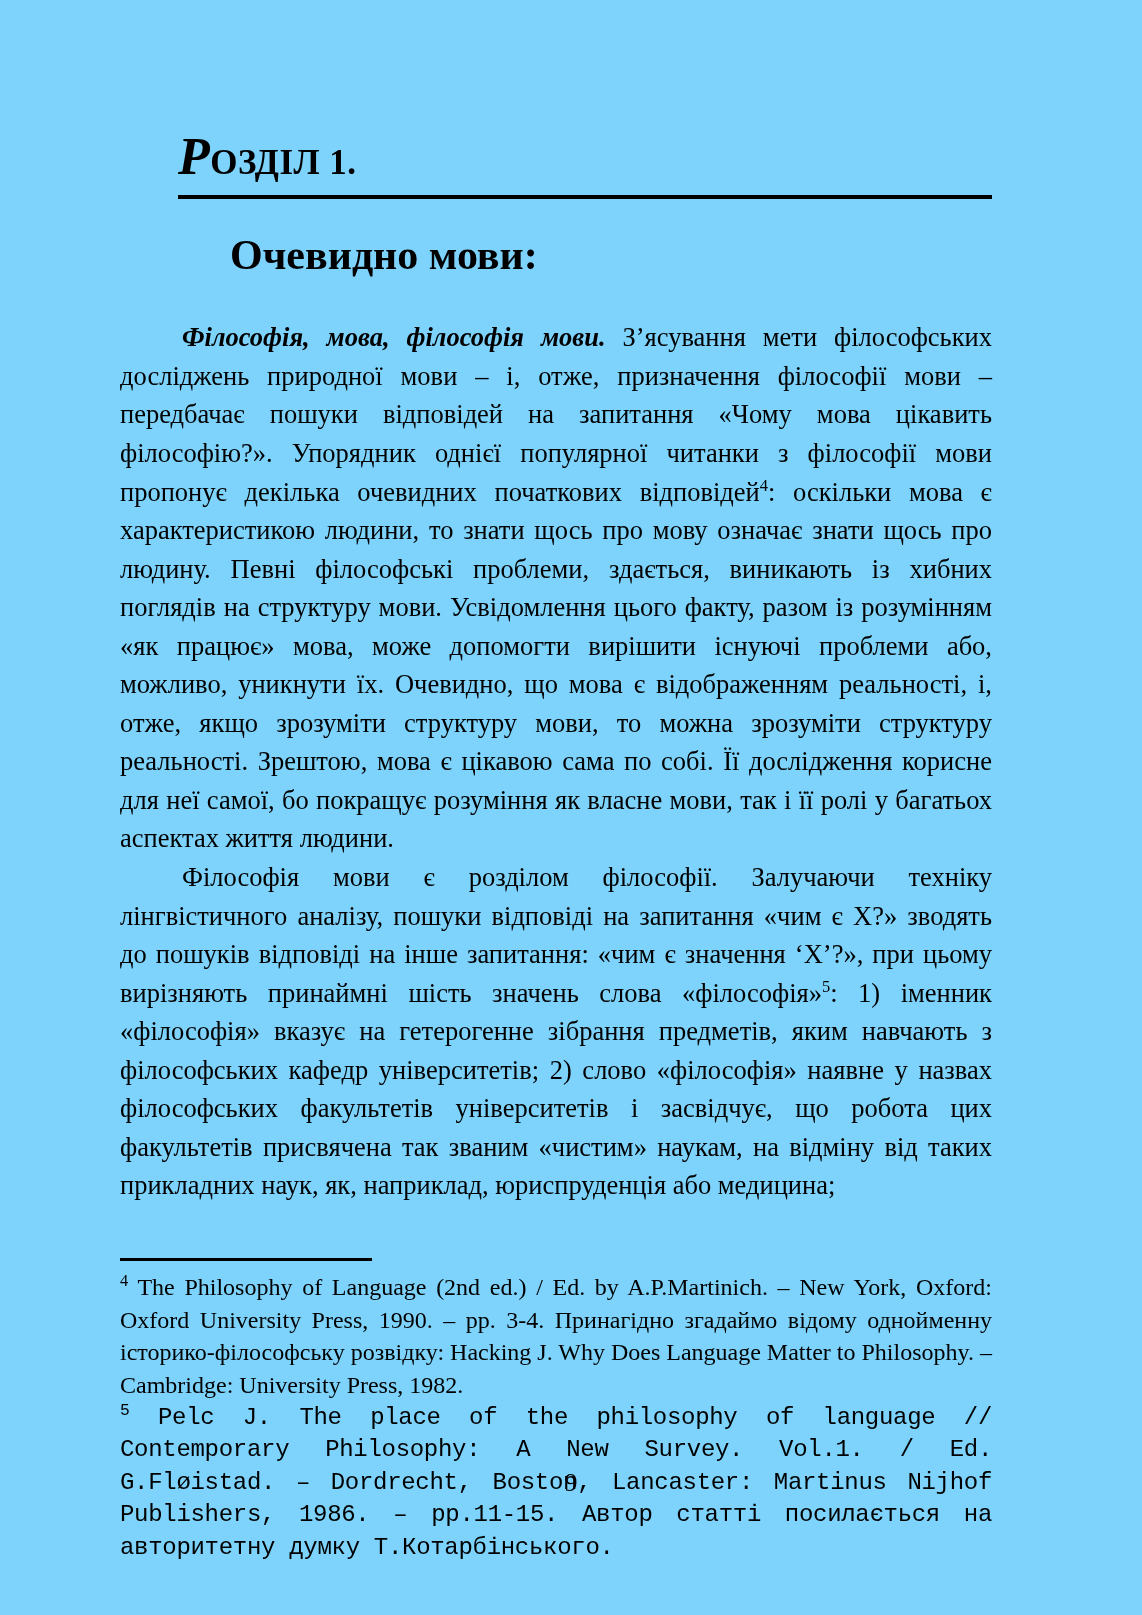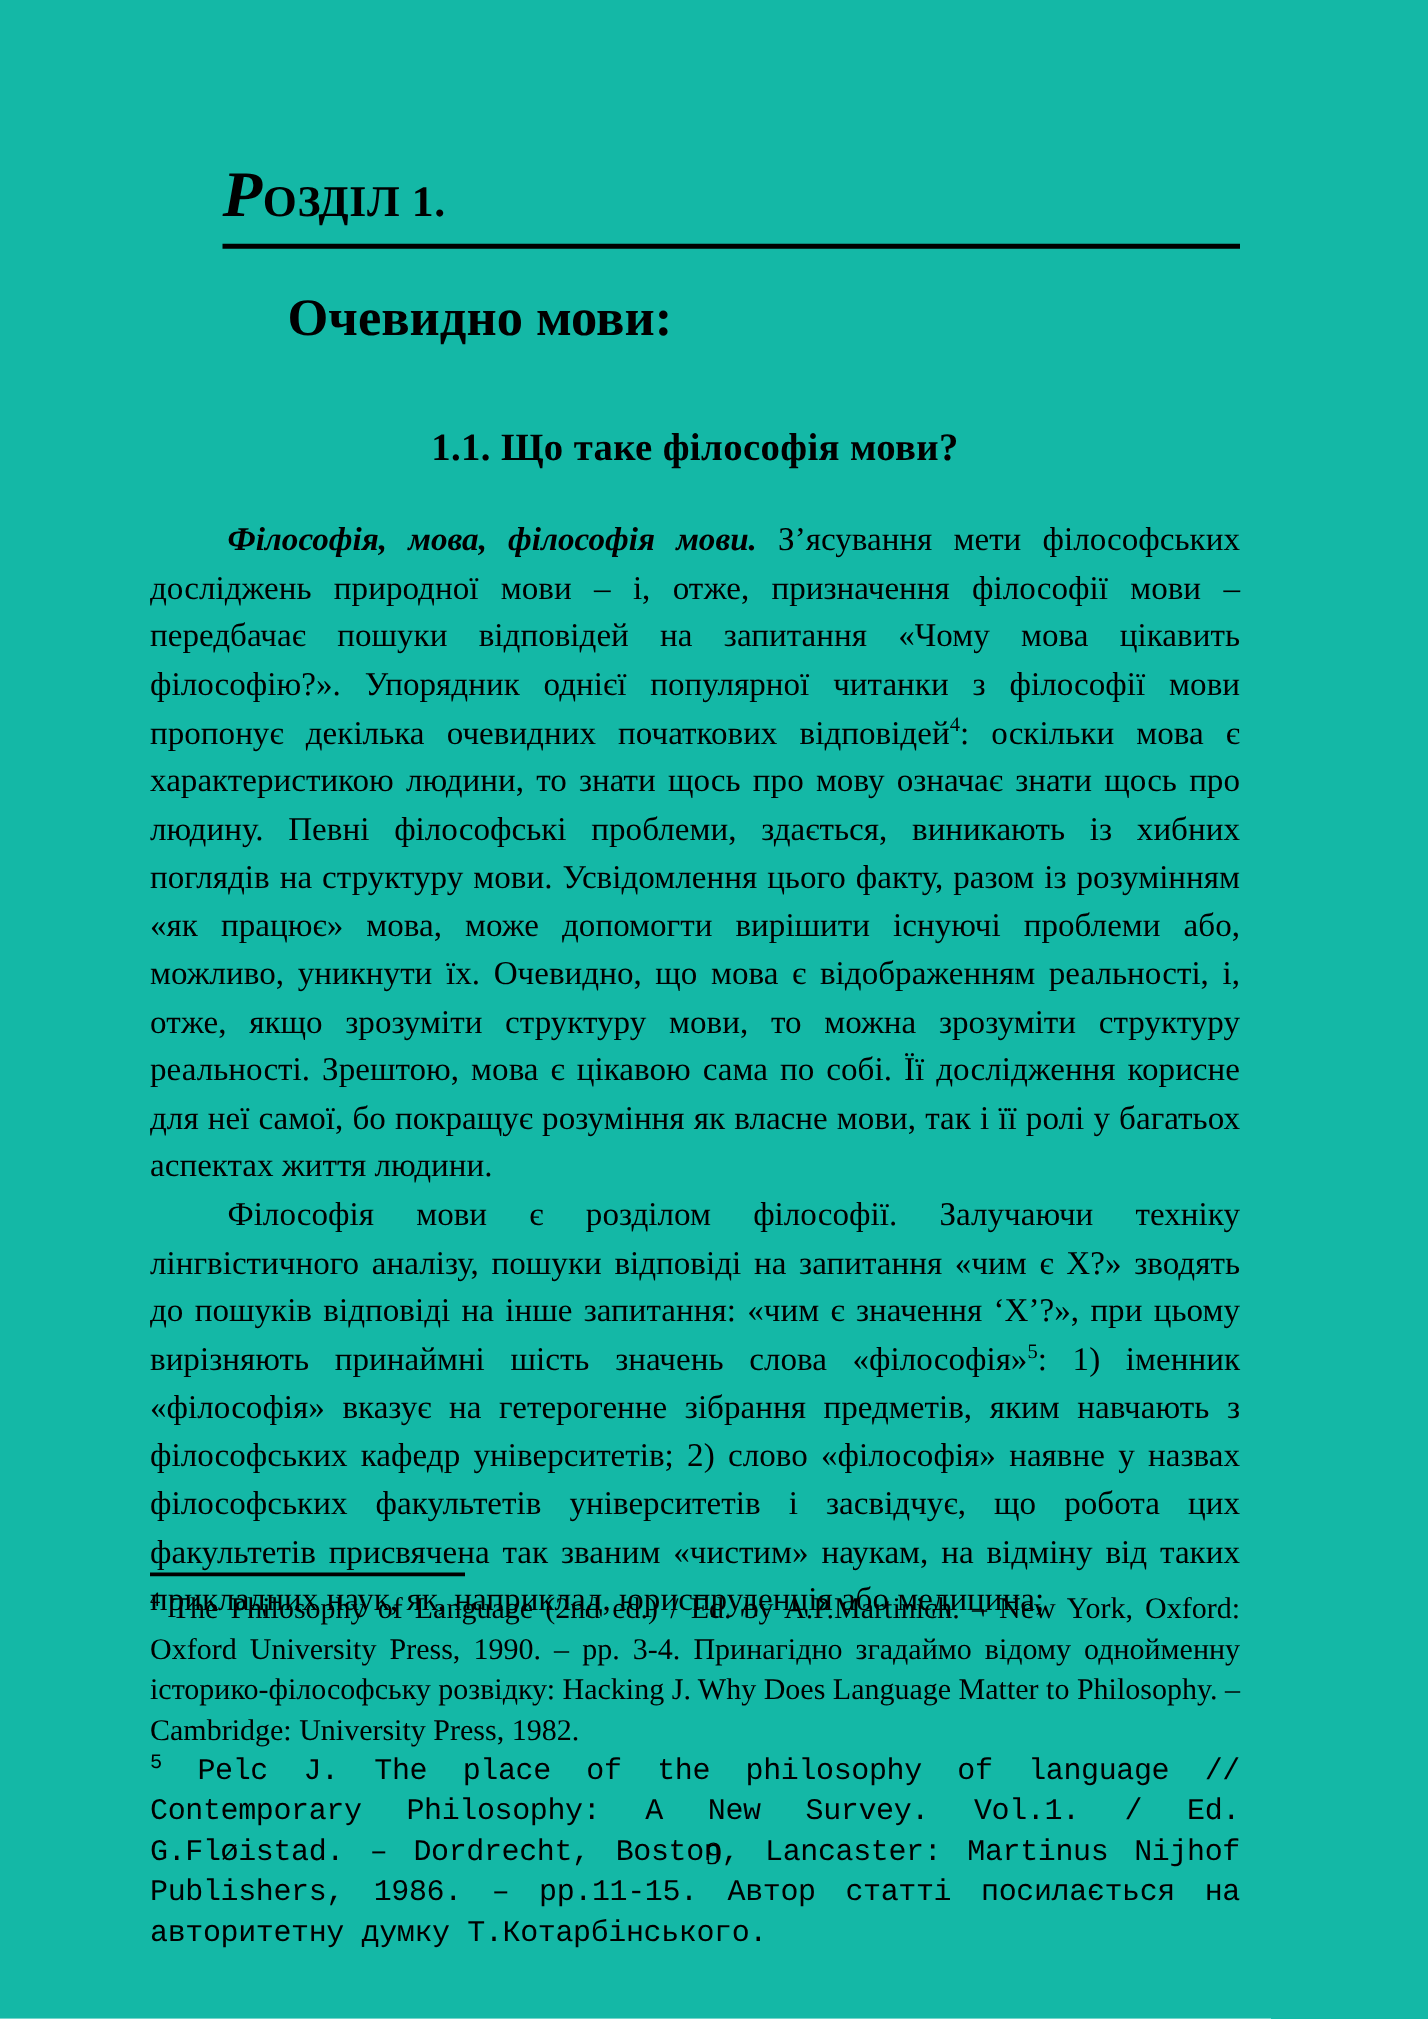--- a/index.html
+++ b/index.html
@@ -10,21 +10,21 @@
   }
   body {
     font-family: "Liberation Serif", "DejaVu Serif", serif;
     color: #000000;
   }
   .page {
     position: relative;
     width: 1142px;
     height: 1615px;
     margin: 0 auto;
-    background: #14b8a6;
+    background: #7dd3fc;
     overflow: hidden;
     box-sizing: border-box;
   }
 
   
   .content {
     position: absolute;
     left: 120px;
     top: 0;
     width: 872px;   
@@ -156,21 +156,20 @@
       <div class="chapter-label">
         <span class="drop">Р</span><span class="rest">ОЗДІЛ 1.</span>
       </div>
       <div class="chapter-rule"></div>
     </div>
 
     <h1 class="chapter-title">
       <span class="tline">Очевидно мови:</span>
     </h1>
 
-    <h2 class="section-heading">1.1. Що таке філософія мови?</h2>
 
     <div class="body-text">
       <p><span class="lead">Філософія, мова, філософія мови.</span><span> З’ясування мети філософських досліджень природної мови – і, отже, призначення філософії мови – передбачає пошуки відповідей на запитання «Чому мова цікавить філософію?». Упорядник однієї популярної читанки з філософії мови пропонує декілька очевидних початкових відповідей</span><sup class="fnref">4</sup><span>: оскільки мова є характеристикою людини, то знати щось про мову означає знати щось про людину. Певні філософські проблеми, здається, виникають із хибних поглядів на структуру мови. Усвідомлення цього факту, разом із розумінням «як працює» мова, може допомогти вирішити існуючі проблеми або, можливо, уникнути їх. Очевидно, що мова є відображенням реальності, і, отже, якщо зрозуміти структуру мови, то можна зрозуміти структуру реальності. Зрештою, мова є цікавою сама по собі. Її дослідження корисне для неї самої, бо покращує розуміння як власне мови, так і її ролі у багатьох аспектах життя людини.</span></p>
       <p><span>Філософія мови є розділом філософії. Залучаючи техніку лінгвістичного аналізу, пошуки відповіді на запитання «чим є X?» зводять до пошуків відповіді на інше запитання: «чим є значення ‘X’?», при цьому вирізняють принаймні шість значень слова «філософія»</span><sup class="fnref">5</sup><span>: 1) іменник «філософія» вказує на гетерогенне зібрання предметів, яким навчають з філософських кафедр університетів; 2) слово «філософія» наявне у назвах філософських факультетів університетів і засвідчує, що робота цих факультетів присвячена так званим «чистим» наукам, на відміну від таких прикладних наук, як, наприклад, юриспруденція або медицина;</span></p>
     </div>
 
   </div>
 
   <div class="footnotes">
     <div class="footnote-rule"></div>

